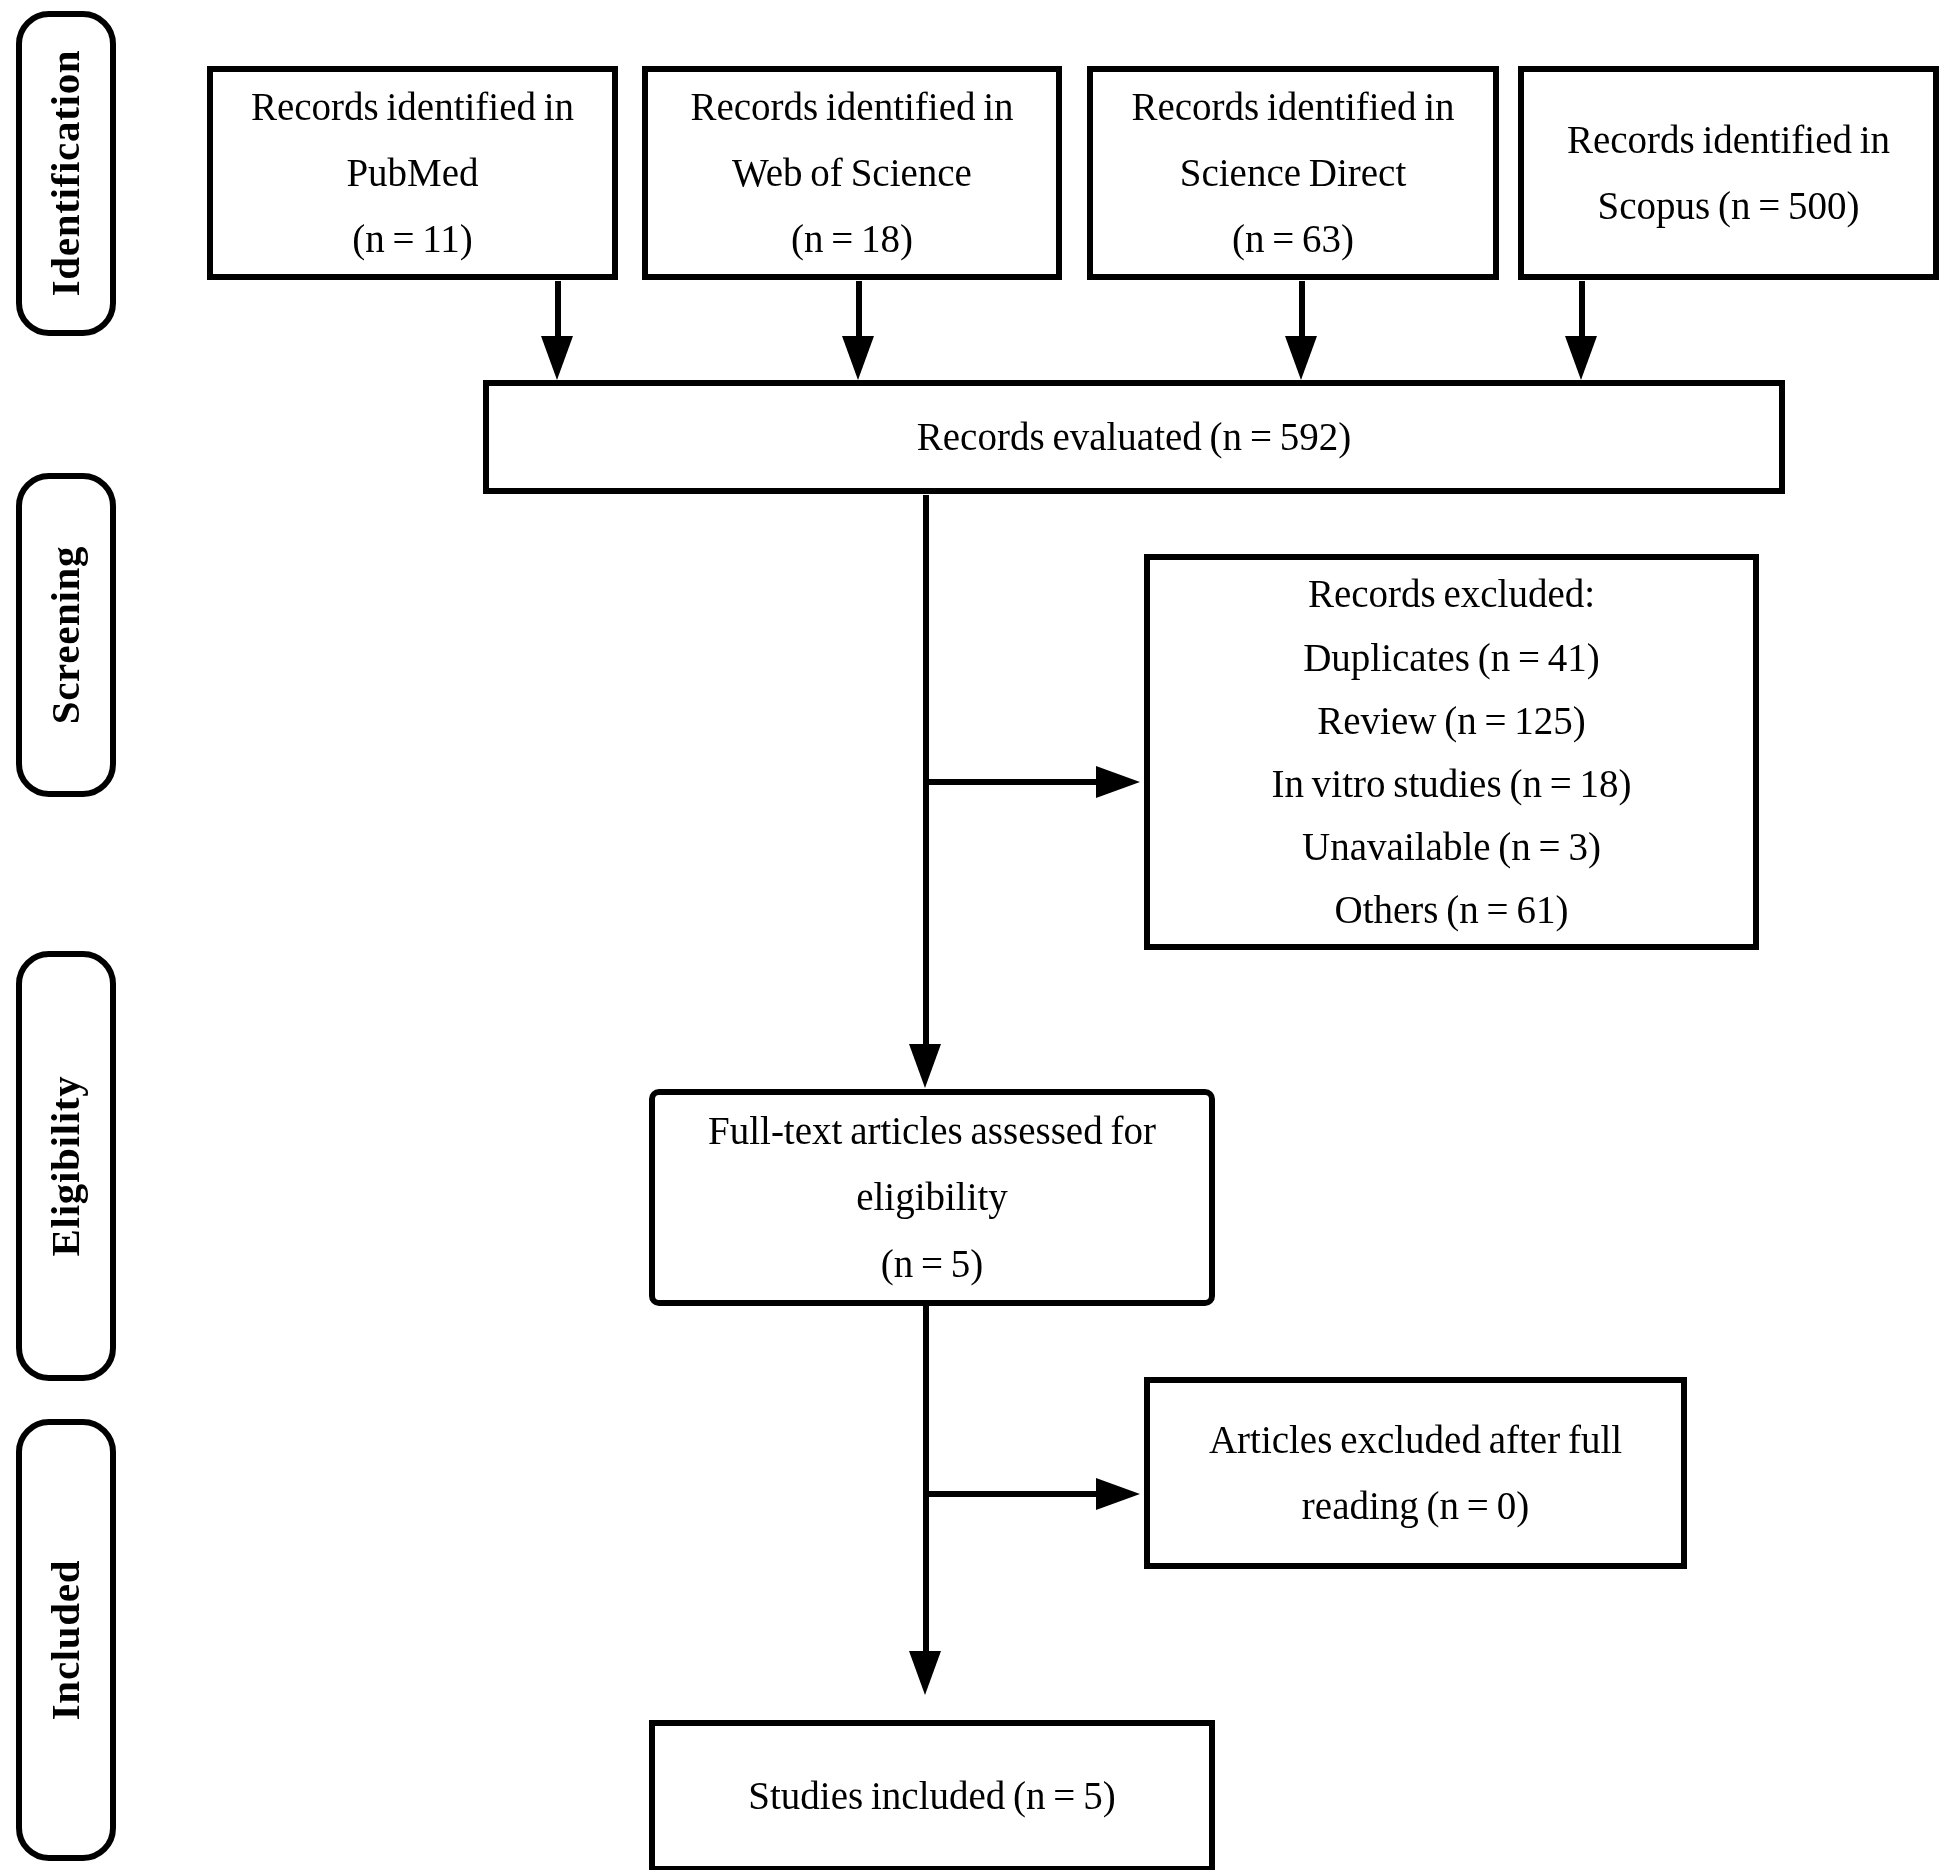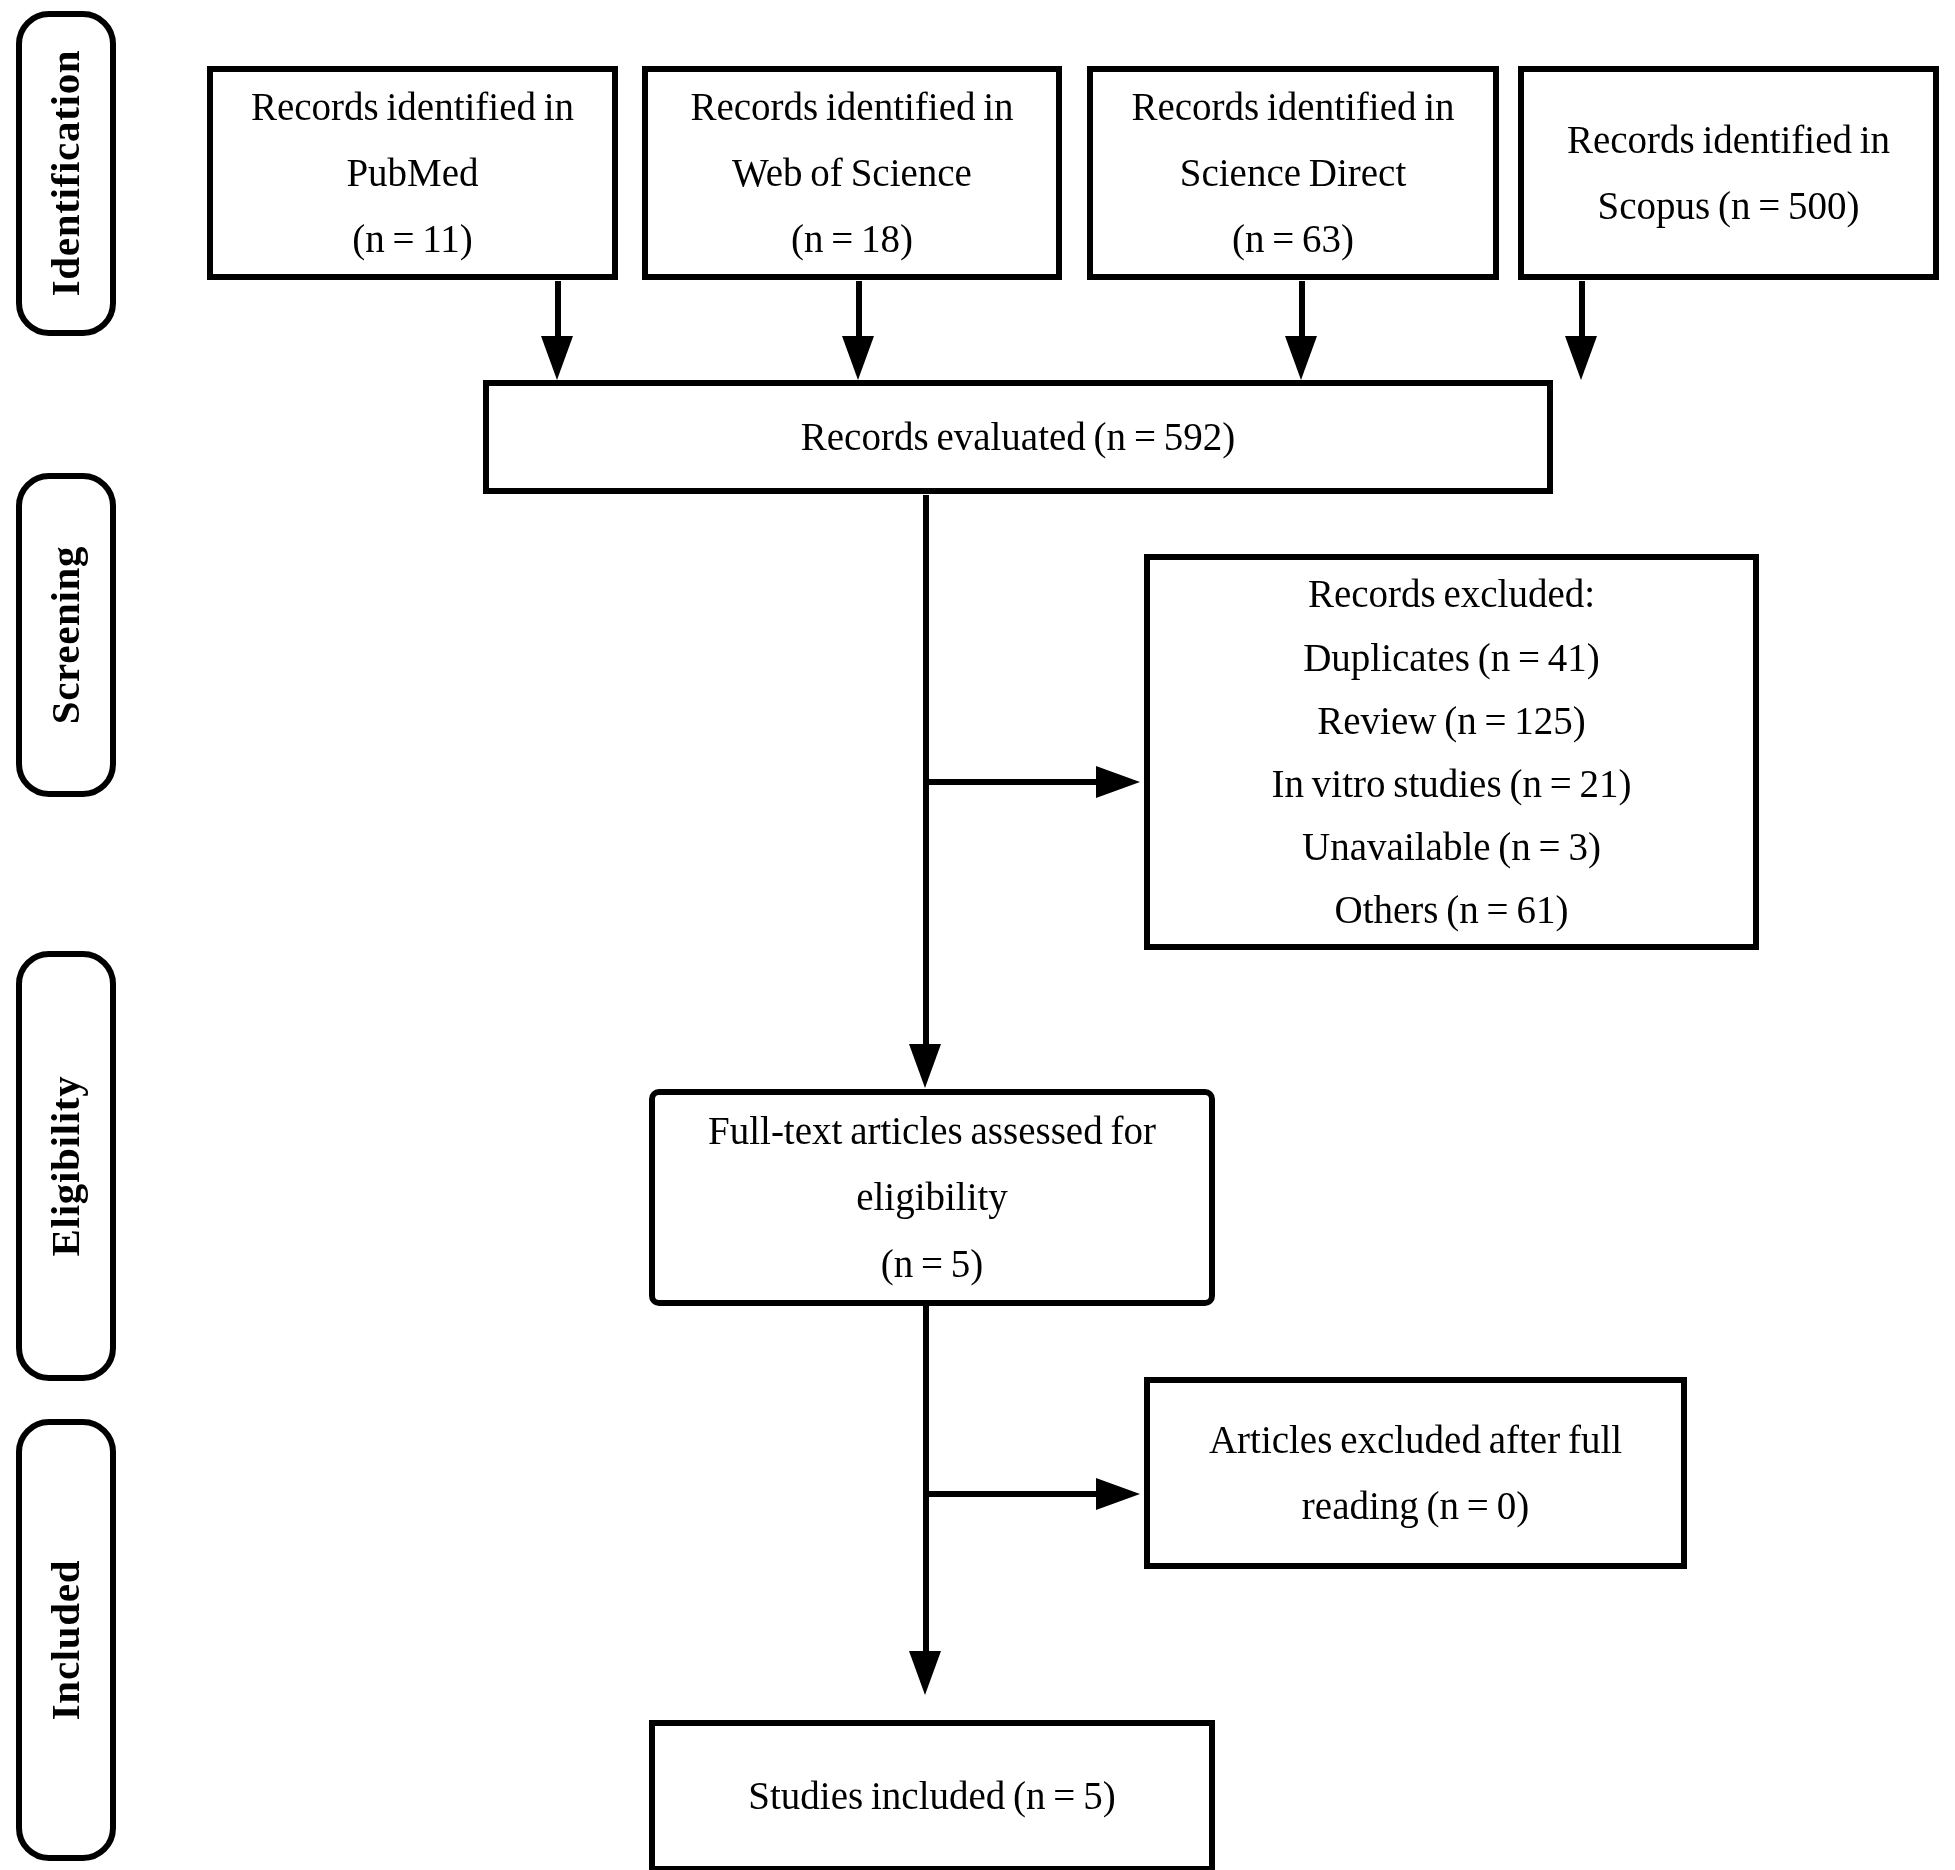--- a/index.html
+++ b/index.html
@@ -107,35 +107,35 @@
 
   <div class="vline" style="left:856px; top:281px; height:57px;"></div>
   <div class="ah-down" style="left:842px; top:336px;"></div>
 
   <div class="vline" style="left:1299px; top:281px; height:57px;"></div>
   <div class="ah-down" style="left:1285px; top:336px;"></div>
 
   <div class="vline" style="left:1579px; top:281px; height:57px;"></div>
   <div class="ah-down" style="left:1565px; top:336px;"></div>
 
-  <div class="box" style="left:483px; top:380px; width:1070px; height:114px;">
+  <div class="box" style="left:483px; top:380px; width:1302px; height:114px;">
     <div class="line">Records evaluated (n = 592)</div>
   </div>
 
   <div class="vline" style="left:923px; top:495px; height:551px;"></div>
   <div class="ah-down" style="left:909px; top:1044px;"></div>
 
   <div class="hline" style="left:926px; top:779px; width:172px;"></div>
   <div class="ah-right" style="left:1096px; top:766px;"></div>
 
   <div class="box tight" style="left:1144px; top:554px; width:615px; height:396px;">
     <div class="line">Records excluded:</div>
     <div class="line">Duplicates (n = 41)</div>
     <div class="line">Review (n = 125)</div>
-    <div class="line">In vitro studies (n = 21)</div>
+    <div class="line">In vitro studies (n = 18)</div>
     <div class="line">Unavailable (n = 3)</div>
     <div class="line">Others (n = 61)</div>
   </div>
 
   <div class="box" style="left:649px; top:1089px; width:566px; height:217px;border-radius:10px;">
     <div class="line">Full-text articles assessed for</div>
     <div class="line">eligibility</div>
     <div class="line">(n = 5)</div>
   </div>
 

